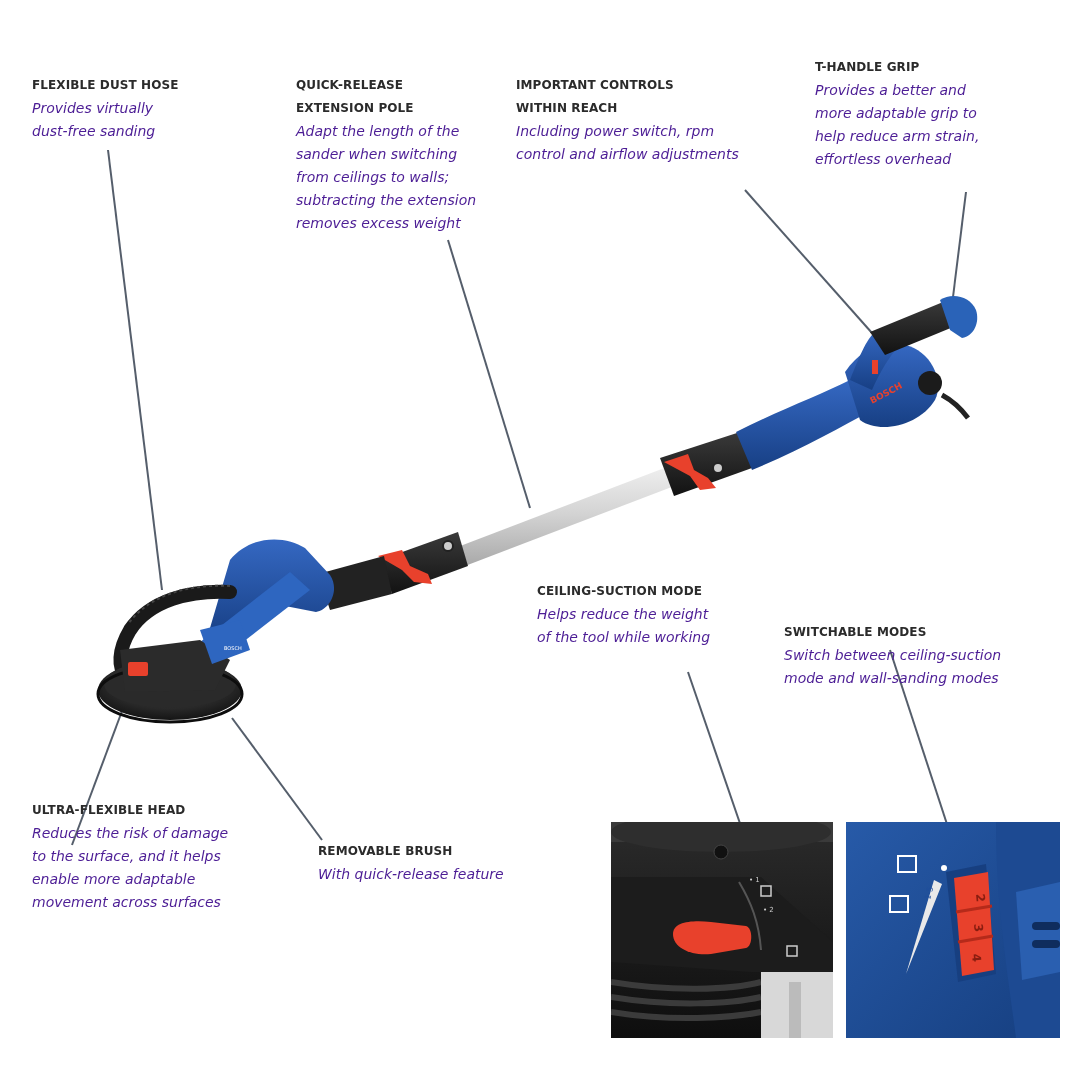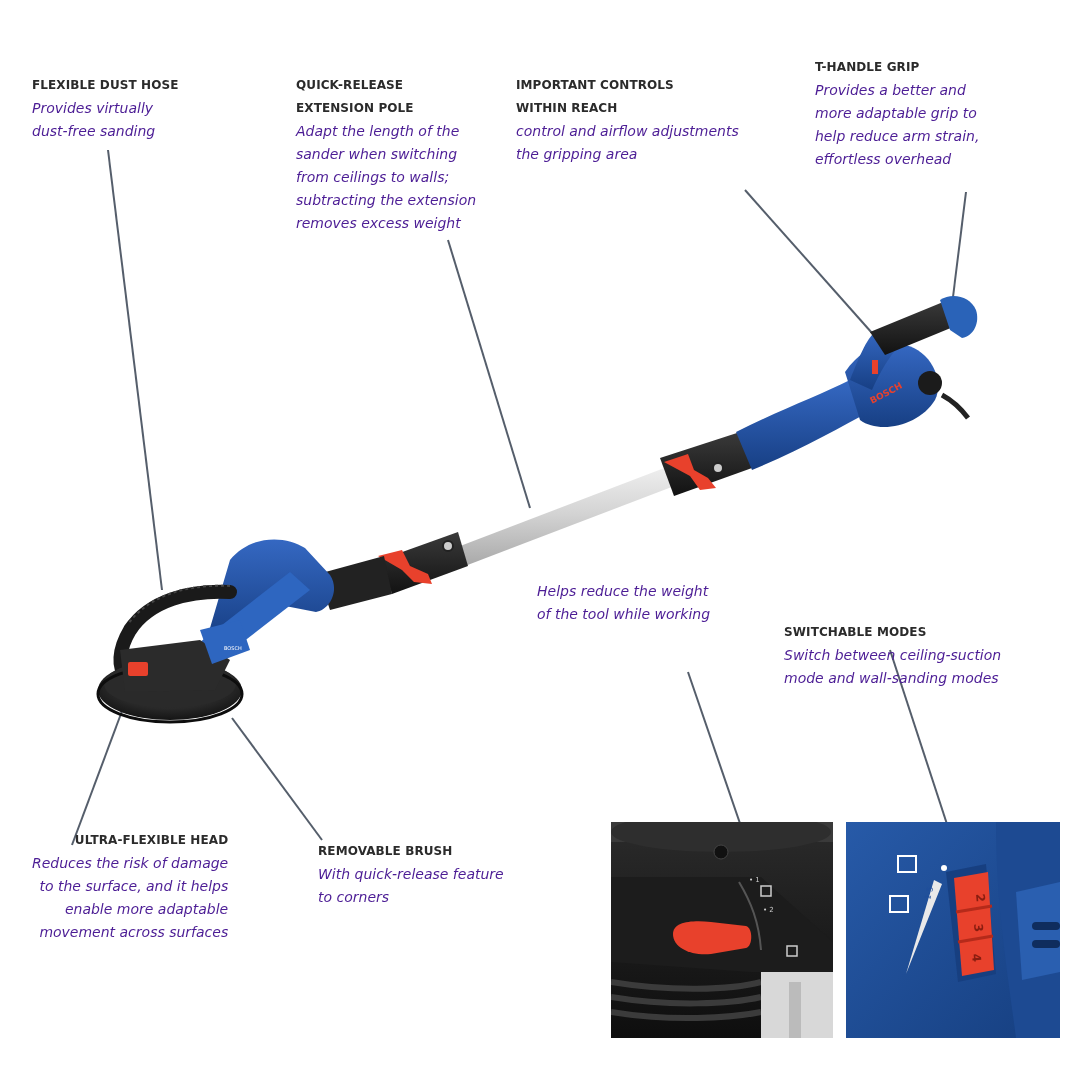--- a/index.html
+++ b/index.html
@@ -158,48 +158,48 @@
   <div class="desc">Adapt the length of the</div>
   <div class="desc">sander when switching</div>
   <div class="desc">from ceilings to walls;</div>
   <div class="desc">subtracting the extension</div>
   <div class="desc">removes excess weight</div>
 </div>
 
 <div class="callout" style="left:516px;top:74px;">
   <div class="title">IMPORTANT CONTROLS</div>
   <div class="title">WITHIN REACH</div>
+  <div class="desc">Including power switch, rpm</div>
   <div class="desc">control and airflow adjustments</div>
-  <div class="desc">the gripping area</div>
 </div>
 
 <div class="callout" style="left:815px;top:56px;">
   <div class="title">T-HANDLE GRIP</div>
   <div class="desc">Provides a better and</div>
   <div class="desc">more adaptable grip to</div>
   <div class="desc">help reduce arm strain,</div>
   <div class="desc">effortless overhead</div>
 </div>
 
 <div class="callout" style="left:537px;top:580px;">
+  <div class="title">CEILING-SUCTION MODE</div>
   <div class="desc">Helps reduce the weight</div>
   <div class="desc">of the tool while working</div>
 </div>
 
 <div class="callout" style="left:784px;top:580px;margin-top:41px;">
   <div class="title">SWITCHABLE MODES</div>
   <div class="desc">Switch between ceiling-suction</div>
   <div class="desc">mode and wall-sanding modes</div>
 </div>
 
-<div class="callout" style="left:32px;top:829px;text-align:right;">
+<div class="callout" style="left:32px;top:799px;">
   <div class="title">ULTRA-FLEXIBLE HEAD</div>
   <div class="desc">Reduces the risk of damage</div>
   <div class="desc">to the surface, and it helps</div>
   <div class="desc">enable more adaptable</div>
   <div class="desc">movement across surfaces</div>
 </div>
 
 <div class="callout" style="left:318px;top:840px;">
   <div class="title">REMOVABLE BRUSH</div>
   <div class="desc">With quick-release feature</div>
-  <div class="desc">to corners</div>
 </div>
 
 </body></html>

